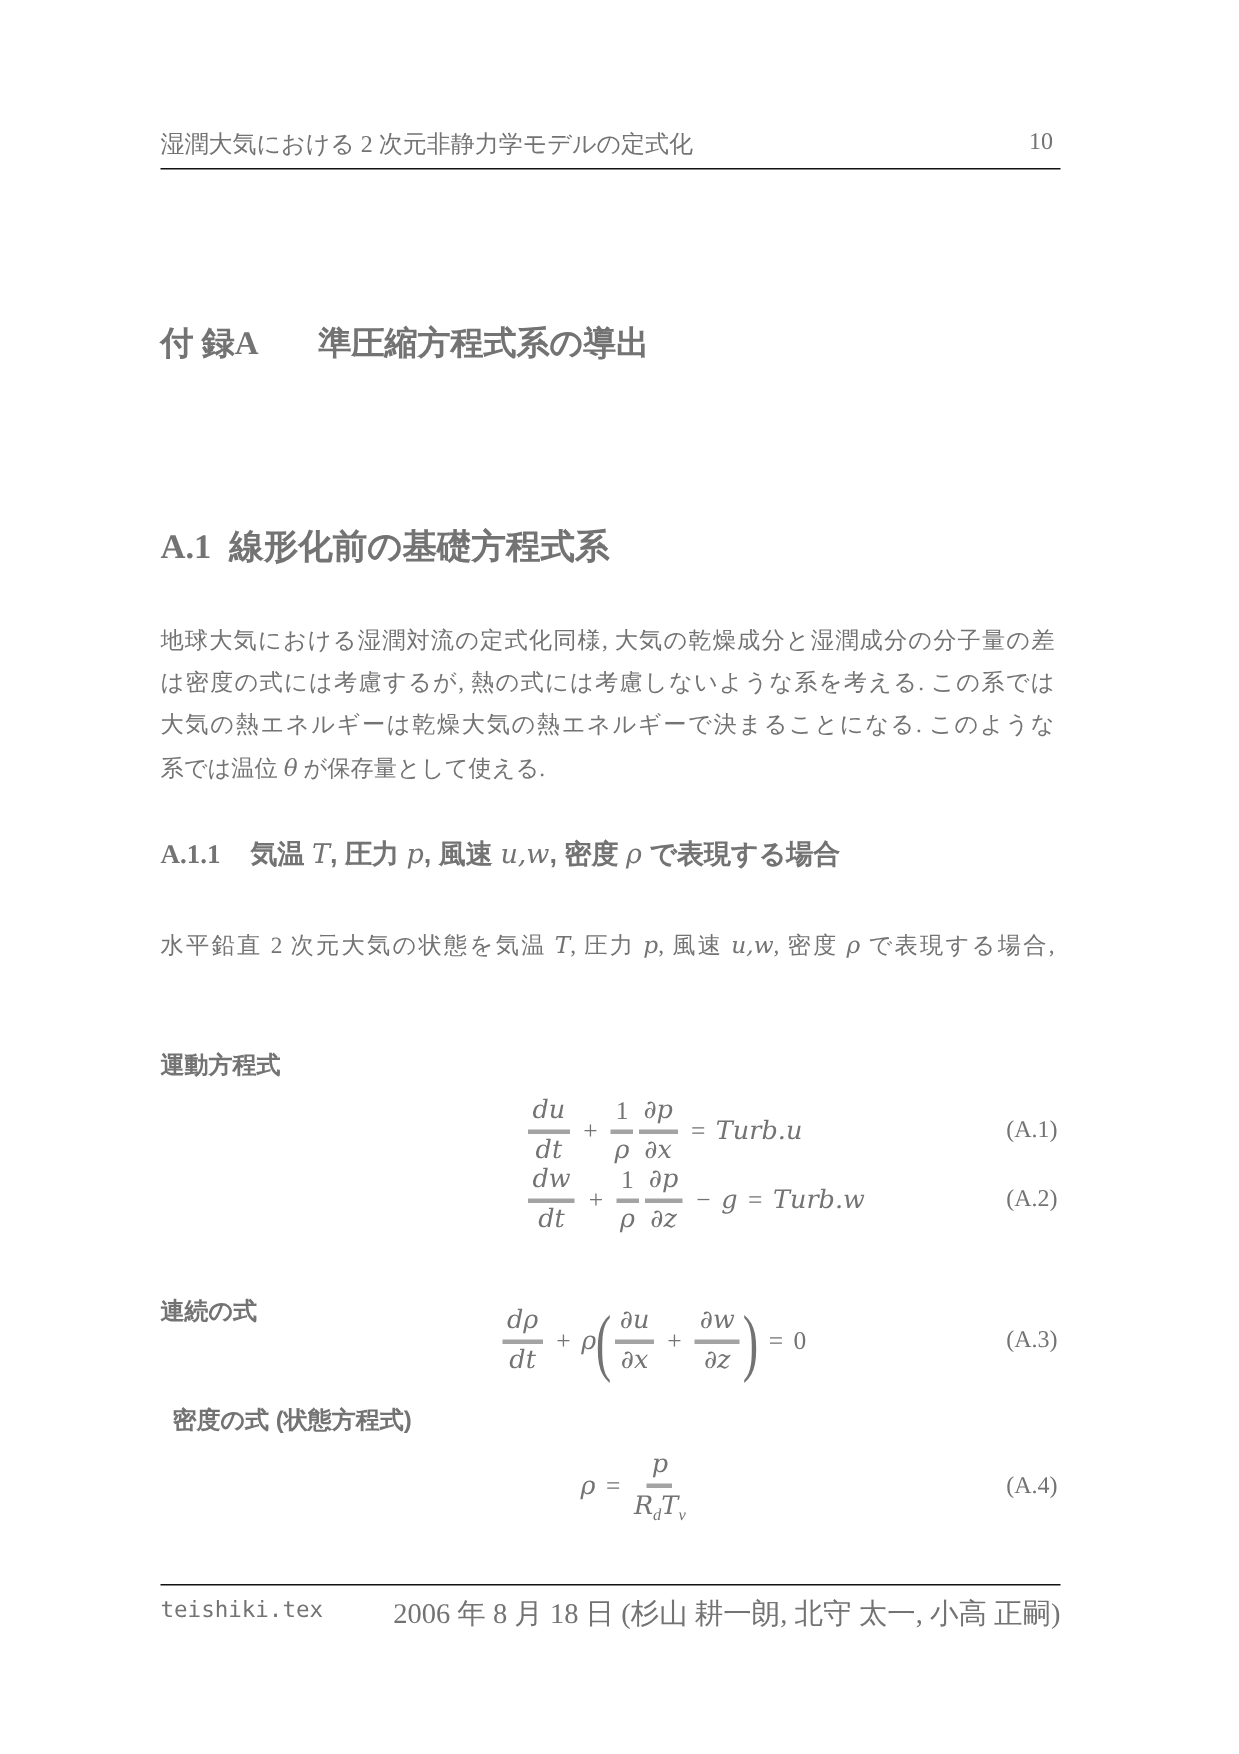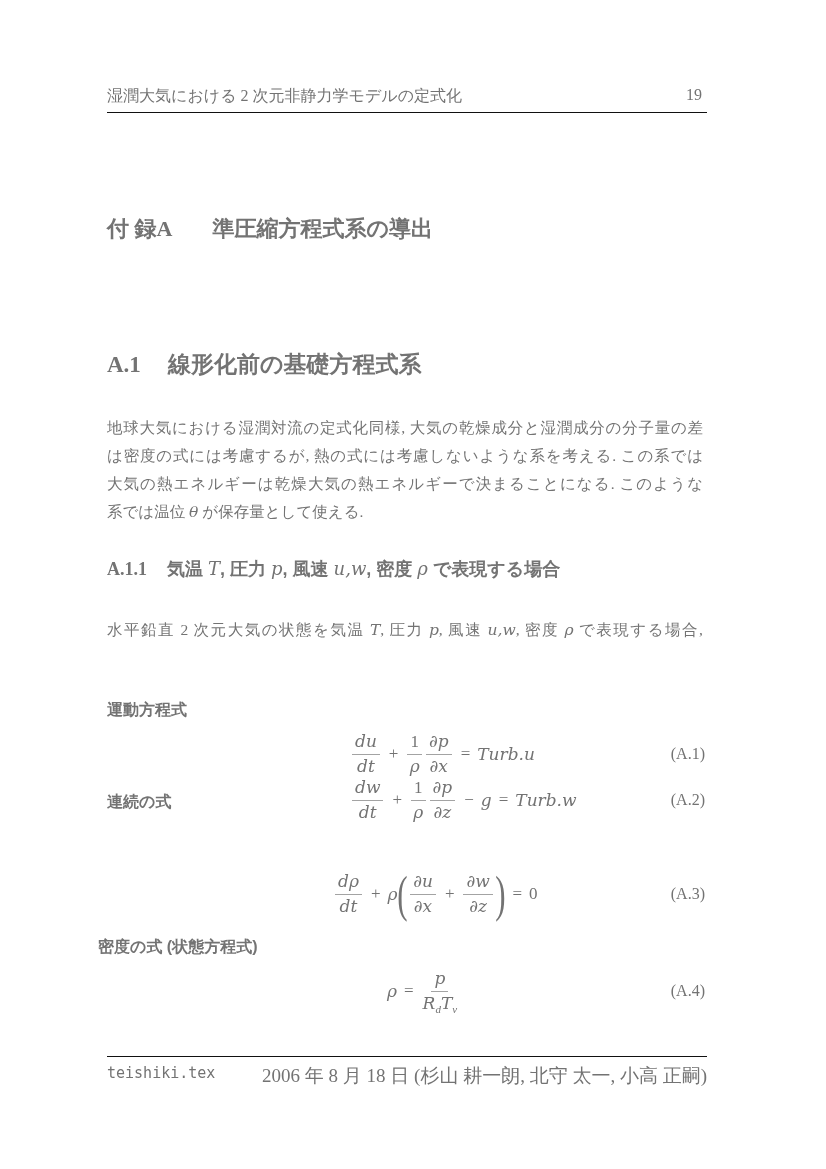--- a/index.html
+++ b/index.html
@@ -7,47 +7,47 @@
         font-family:"Liberation Serif","DejaVu Serif",serif;overflow:hidden;}
   .abs{position:absolute;}
   .nowrap{white-space:nowrap;}
   .rule{position:absolute;height:1px;background:#111;}
   .hdr{font-size:16px;}
   .gothic{font-family:"Liberation Sans","DejaVu Sans",sans-serif;}
   .roman{font-family:"Liberation Serif","DejaVu Serif",serif;}
   .chapter{font-size:22px;font-weight:bold;}
   .chapter .title{margin-left:40px;}
   .sec{font-size:23px;font-weight:bold;}
-  .sec .title{margin-left:27px;}
+  .sec .title{margin-left:12px;}
   .subsec{font-size:18px;font-weight:bold;}
   .subsec .title{margin-left:20px;}
   .body-line{font-size:15.5px;line-height:28px;width:596px;text-align:justify;}
   .jfill{text-align-last:justify;}
   .mi{font-family:"DejaVu Serif","Liberation Serif",serif;font-style:italic;font-weight:normal;}
   .plabel{font-size:16px;font-weight:bold;}
   .eq-row{position:absolute;left:107px;width:598px;display:flex;align-items:center;}
   .eq-body{display:flex;align-items:center;font-size:17px;}
   .frac{display:inline-flex;flex-direction:column;align-items:center;margin:0 2px;text-align:center;line-height:1.15;}
-  .frac .num{padding:0 3px 2px;border-bottom:1px solid #a3a3a3;}
+  .frac .num{padding:0 3px 2px;border-bottom:3px solid #a3a3a3;}
   .frac .den{padding-top:2px;}
   .op{margin:0 7px;font-style:normal;}
   .bigp{display:inline-block;font-size:50px;font-style:normal;font-weight:normal;
         transform:scaleX(0.62);line-height:0.9;margin:0 -3px;}
   .eqlabel{font-size:16px;margin-left:auto;font-style:normal;}
   sub.msub{font-size:11px;font-style:italic;line-height:0;}
   .mono{font-family:"DejaVu Sans Mono","Liberation Mono",monospace;font-size:15px;}
   .ftr{font-size:19px;}
 </style>
 </head>
 <body>
 
 <div class="page">
 
   <div class="abs hdr nowrap" style="top:86px;left:107px;">湿潤大気における 2 次元非静力学モデルの定式化</div>
-  <div class="abs hdr nowrap" style="top:86px;right:124px;">19</div>
+  <div class="abs hdr nowrap" style="top:86px;right:124px;">10</div>
   <div class="rule" style="top:112px;left:107px;width:600px;"></div>
 
   <div class="abs chapter nowrap" style="top:214px;left:107px;">
     <span class="roman">付 録A</span><span class="gothic title">準圧縮方程式系の導出</span>
   </div>
 
   <div class="abs sec nowrap" style="top:349px;left:107px;">
     <span class="roman">A.1</span><span class="gothic title">線形化前の基礎方程式系</span>
   </div>
 
@@ -105,21 +105,21 @@
           <span class="den mi">∂z</span>
         </span>
       <span class="op">−</span>
       <span class="mi">g</span>
       <span class="op">=</span>
       <span class="mi">Turb.w</span>
     </div>
     <span class="eqlabel">(A.2)</span>
   </div>
 
-  <div class="abs plabel gothic nowrap" style="top:792px;left:107px;">連続の式</div>
+  <div class="abs plabel gothic nowrap" style="top:864px;left:107px;">連続の式</div>
 
   <div class="eq-row" style="top:866px;height:56px;">
     <div class="eq-body" style="margin-left:226px;">
       <span class="frac">
           <span class="num mi">dρ</span>
           <span class="den mi">dt</span>
         </span>
       <span class="op">+</span>
       <span class="mi">ρ</span>
       <span class="bigp">(</span>
@@ -132,21 +132,21 @@
           <span class="num mi">∂w</span>
           <span class="den mi">∂z</span>
         </span>
       <span class="bigp">)</span>
       <span class="op">=</span>
       <span>0</span>
     </div>
     <span class="eqlabel">(A.3)</span>
   </div>
 
-  <div class="abs plabel gothic nowrap" style="top:937px;left:98px;text-align:center;">密度の式 (状態方程式)</div>
+  <div class="abs plabel gothic nowrap" style="top:937px;left:115px;text-align:center;">密度の式 (状態方程式)</div>
 
   <div class="eq-row" style="top:968px;height:46px;">
     <div class="eq-body" style="margin-left:280px;">
       <span class="mi">ρ</span>
       <span class="op">=</span>
       <span class="frac">
           <span class="num mi">p</span>
           <span class="den"><span class="mi">R</span><sub class="msub">d</sub><span class="mi">T</span><sub class="msub">v</sub></span>
         </span>
     </div>

